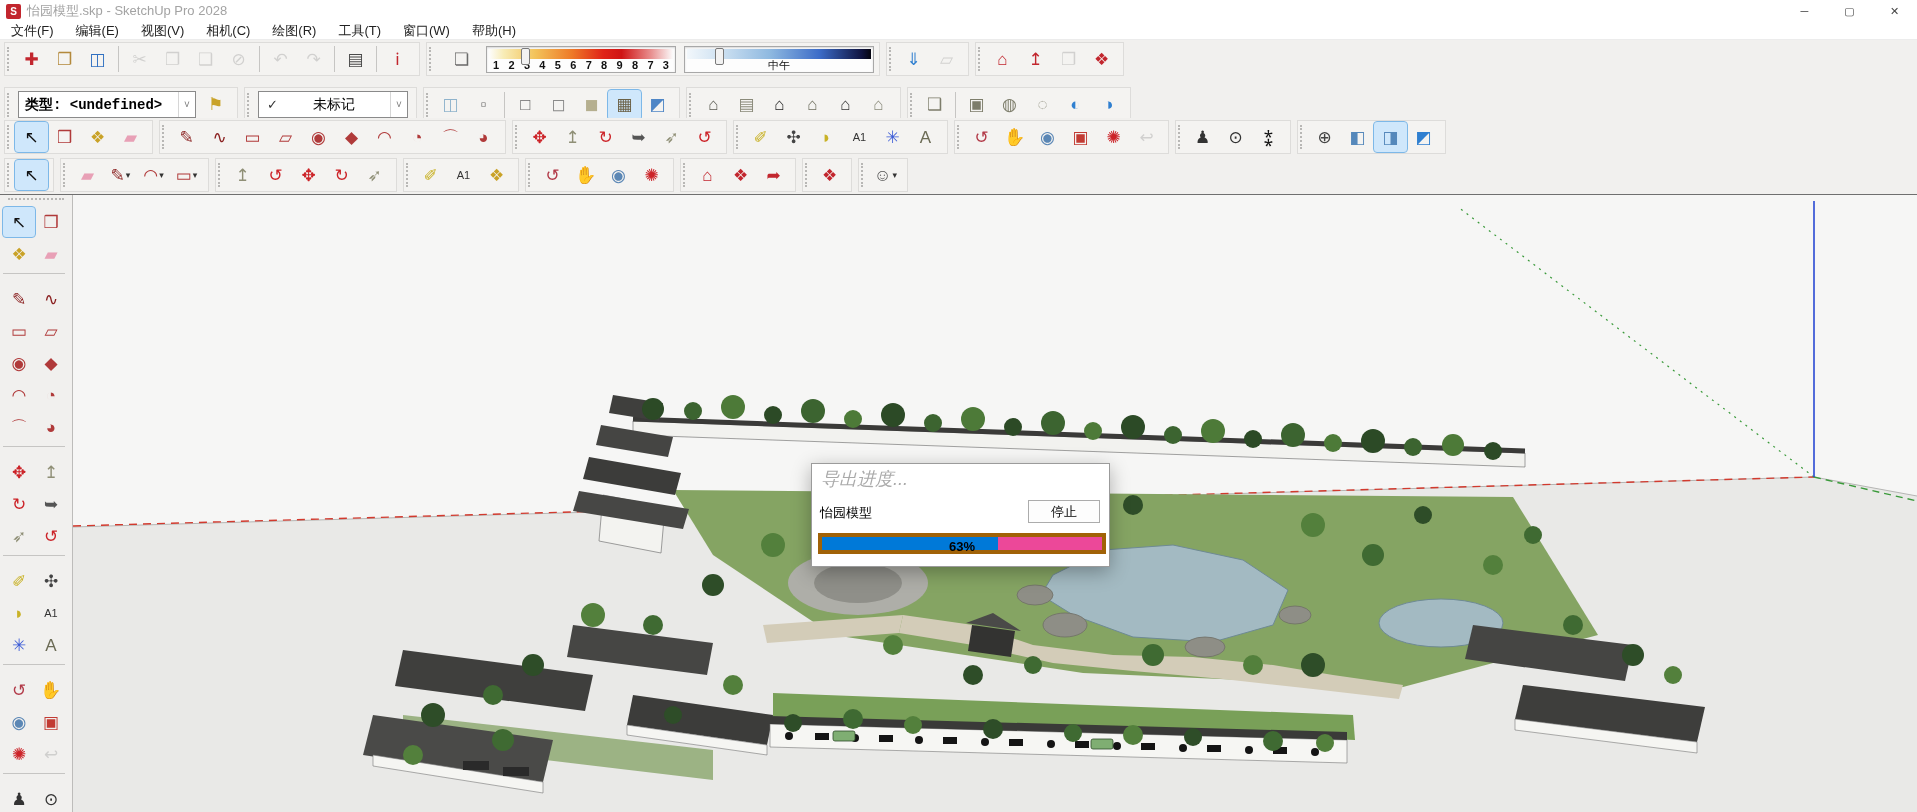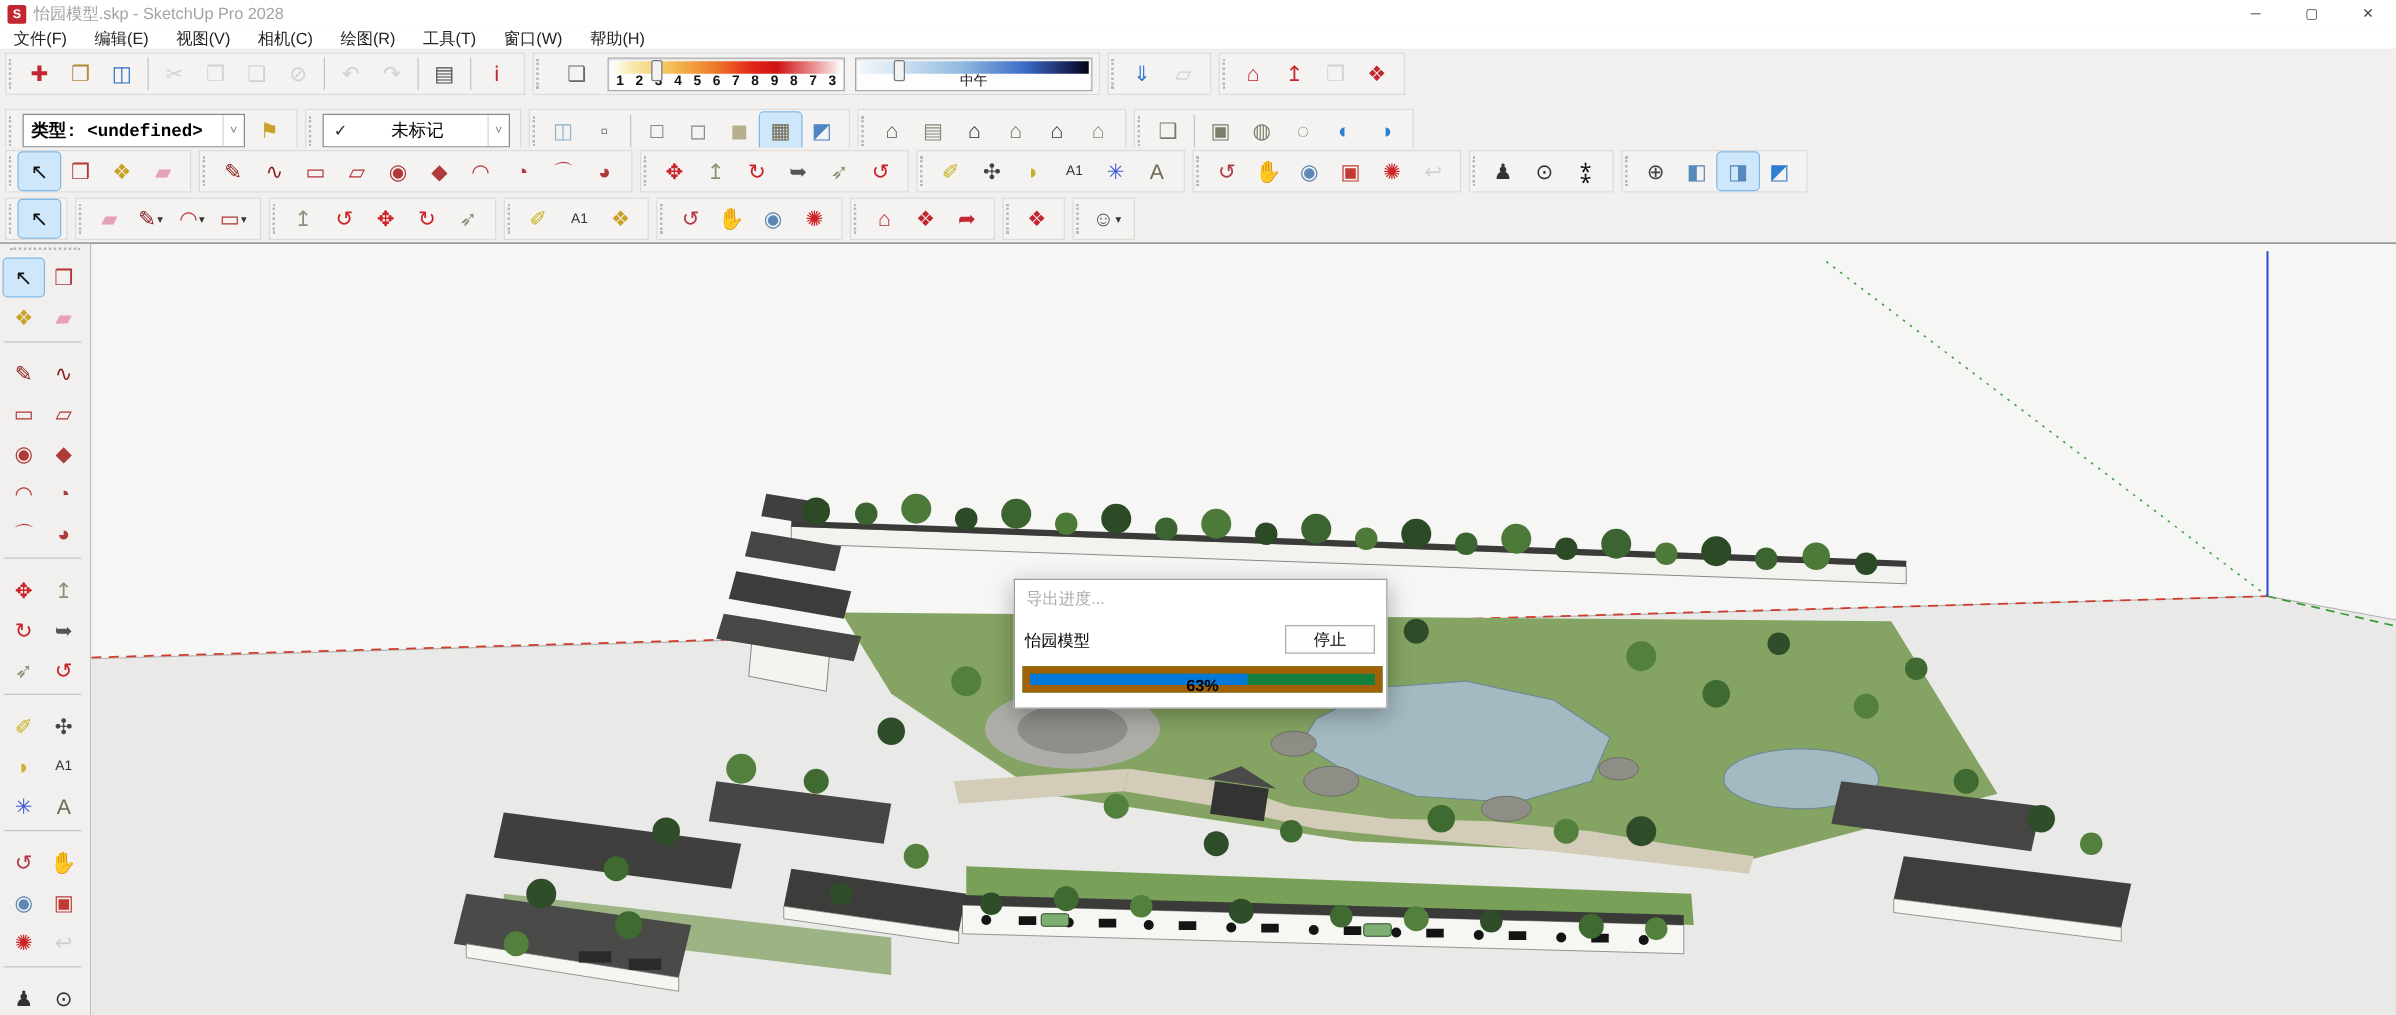--- a/index.html
+++ b/index.html
@@ -78,27 +78,27 @@
   .sb-tools .tool { width:32px; height:30px; margin-bottom:2px; }
   .sb-div { width:62px; height:8px; margin:2px 0 3px 0; border-top:1px solid #c6c5c3; }
   .canvas { position:absolute; left:73px; top:0; width:1844px; height:618px; }
   .canvas svg { position:absolute; left:0; top:0; }
 
   
   .dialog { position:absolute; left:811px; top:463px; width:299px; height:104px;
     background:#ffffff; border:1px solid #9b9b9b;
     box-shadow:0 5px 18px rgba(0,0,0,.30); }
   .dialog-title { height:29px; line-height:30px; padding-left:9px;
-    font-size:13px; color:#aaaaaa; }
+    font-size:18px; color:#aaaaaa;font-style:italic; }
   .dialog-msg { position:absolute; left:8px; top:40px; font-size:13px; color:#000; }
   .dialog-stop { position:absolute; right:9px; top:36px; width:72px; height:23px;
     background:#fdfdfd; border:1px solid #acacac; font-size:13px; color:#000;
     text-align:center; line-height:21px; }
   .progress-wrap { position:absolute; left:6px; top:69px; width:288px; height:21px;
-    background:#15803d; border:6px solid #a16207; }
+    background:#ec4899; border:4px solid #a16207; }
   .progress-fill { position:absolute; left:0; top:0; bottom:0; background:#0079d8; }
   .progress-label { position:absolute; inset:0; text-align:center; line-height:20px;
     font-size:13px; font-weight:bold; color:#000; }
 </style>
 </head>
 <body>
 
 <div class="titlebar">
   <div class="app-logo">S</div>
   <div class="title-text">怡园模型.skp - SketchUp Pro 2028</div>

